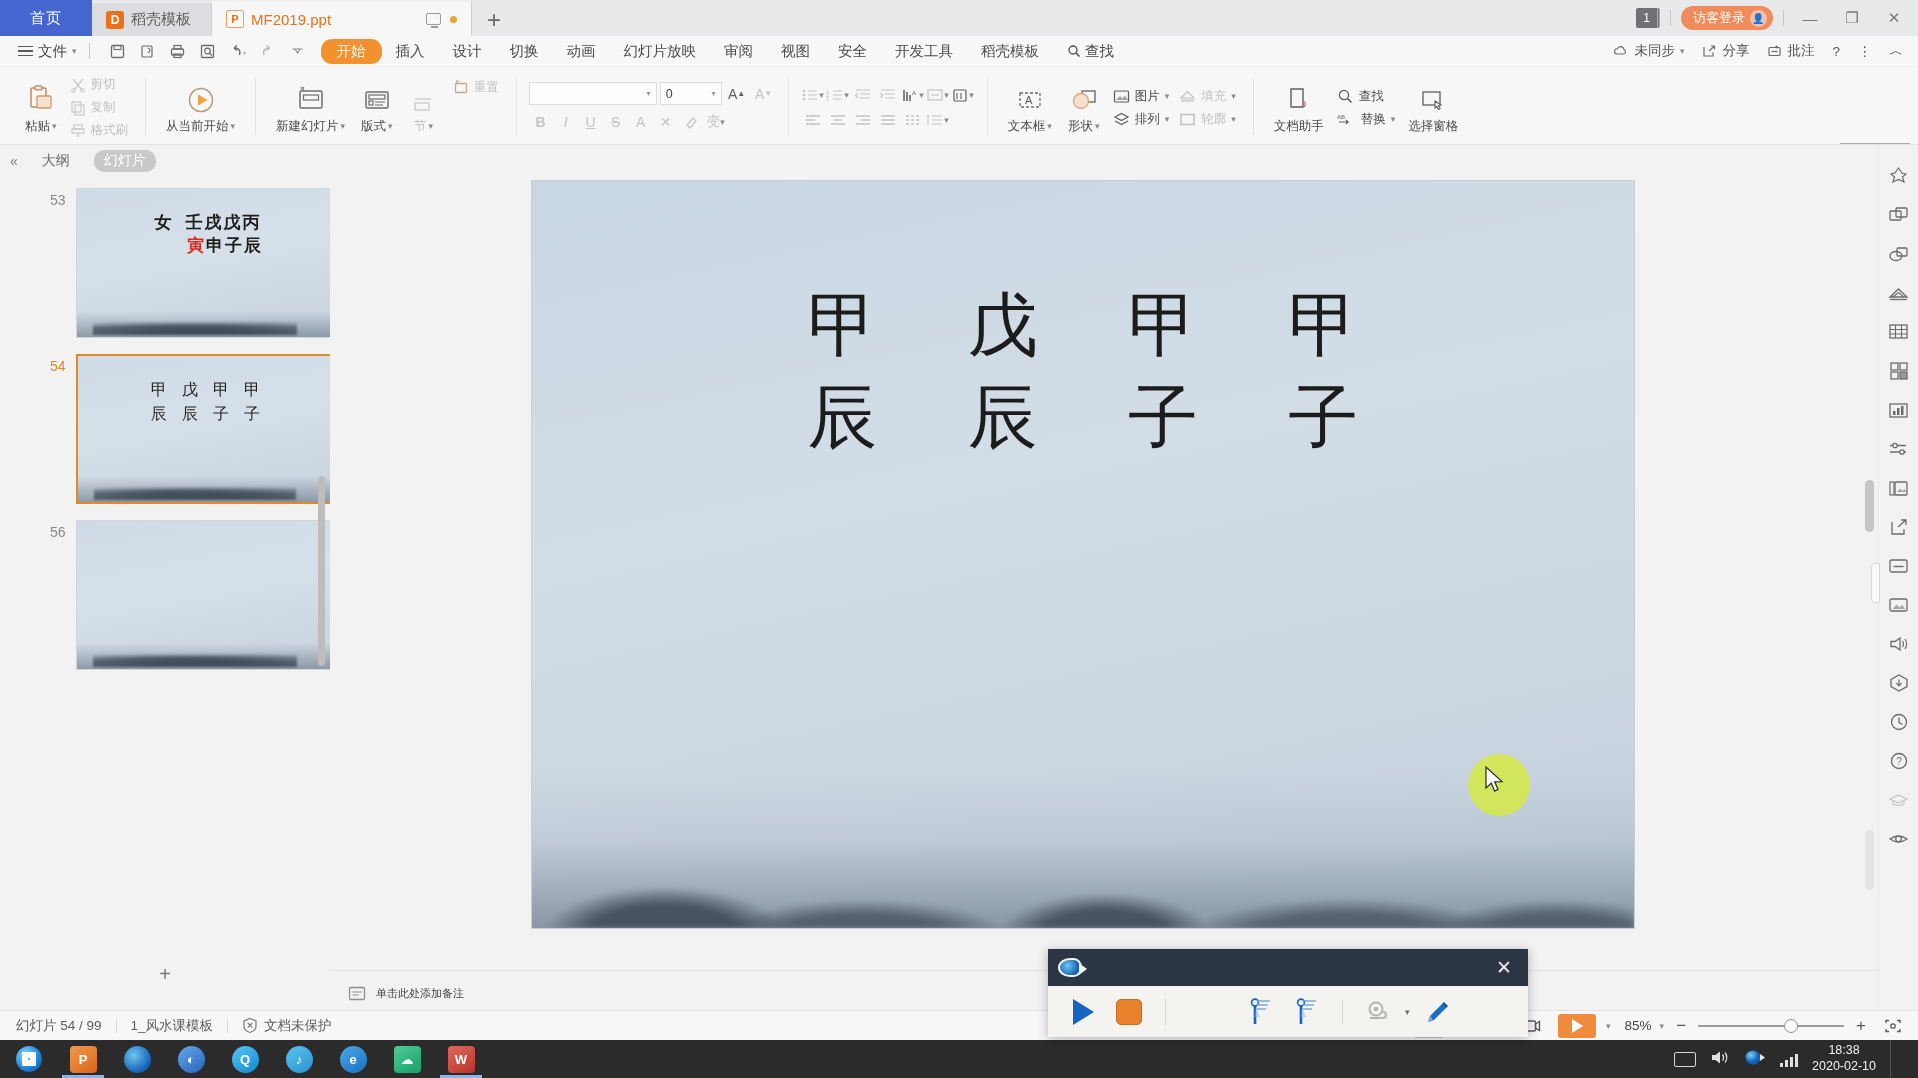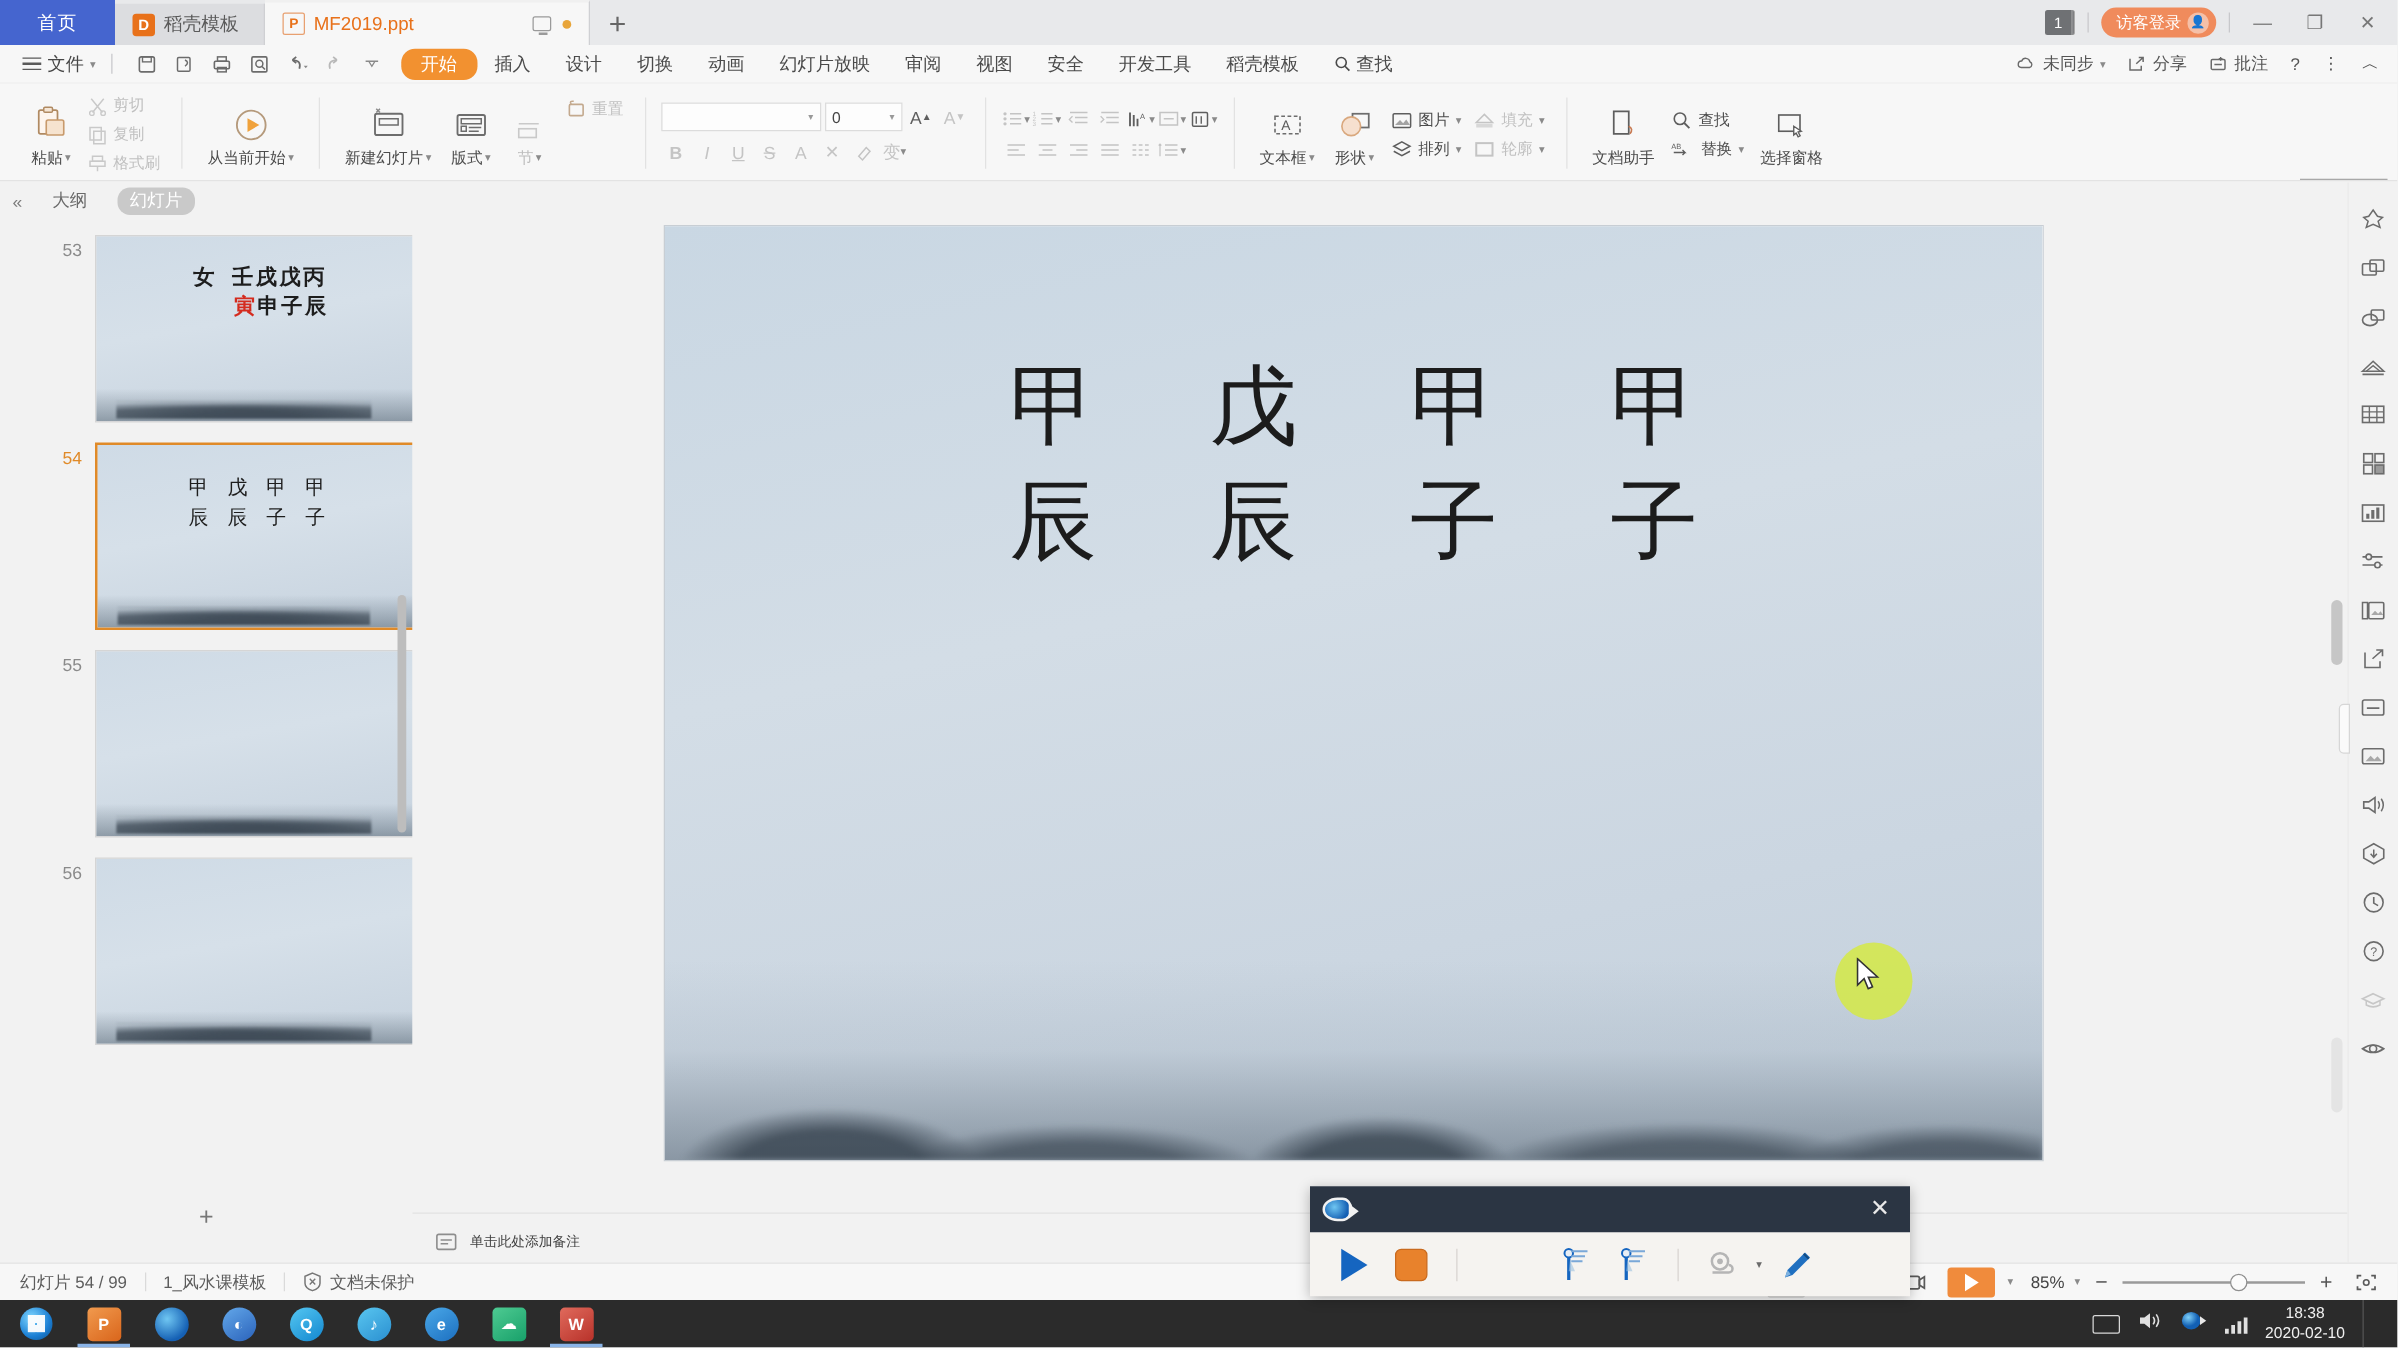--- a/index.html
+++ b/index.html
@@ -884,26 +884,20 @@
       <span class="thumbnum">54</span>
       <div class="thumb">
         <div class="ttext">
           <div class="tline2">甲 戊 甲 甲</div>
           <div class="tline2">辰 辰 子 子</div>
         </div>
         <div class="mount"></div>
       </div>
     </div>
 
-    <div class="thumbrow">
-      <span class="thumbnum">55</span>
-      <div class="thumb">
-        <div class="mount"></div>
-      </div>
-    </div>
 
     <div class="thumbrow">
       <span class="thumbnum">56</span>
       <div class="thumb">
         <div class="mount"></div>
       </div>
     </div>
 
     <div class="thumbscroll"></div>
   </div>

